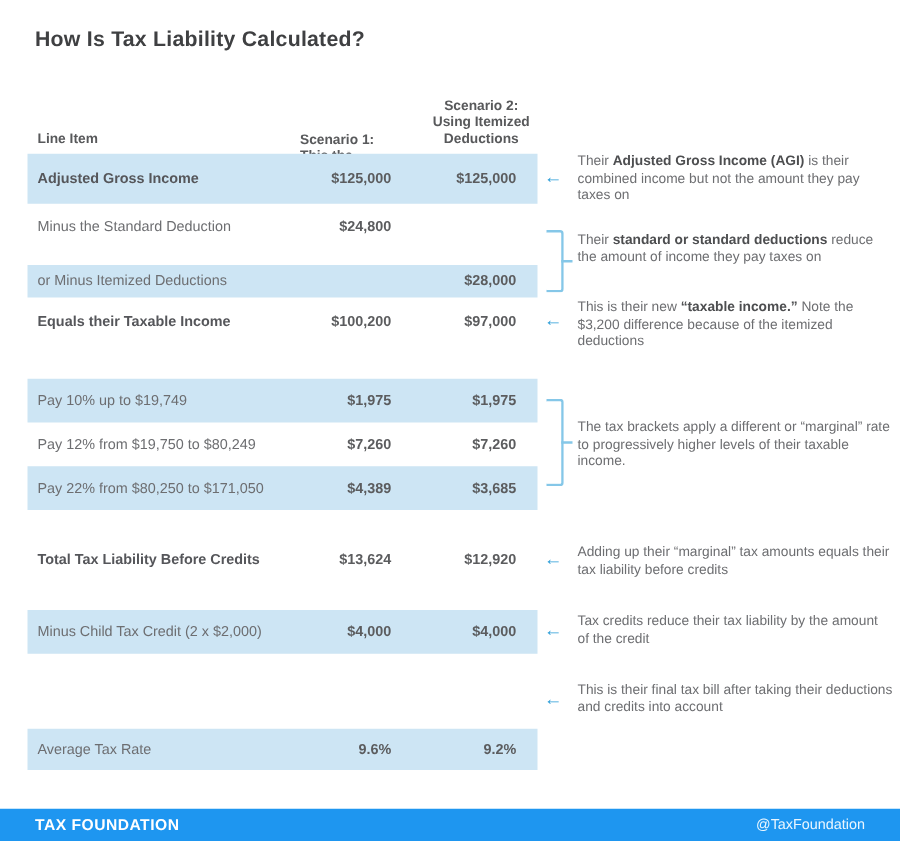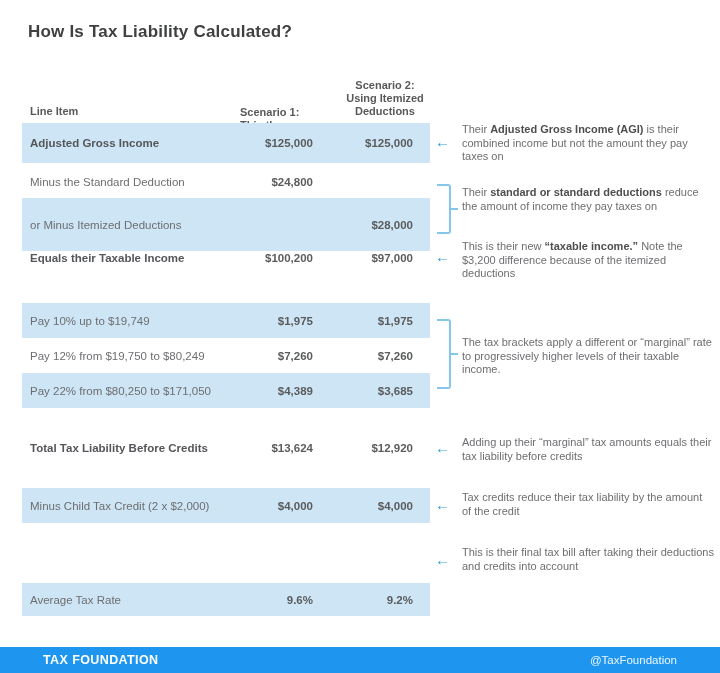--- a/index.html
+++ b/index.html
@@ -21,21 +21,21 @@
   .cell-v2 { position:absolute; left:301px; width:90px; text-align:right; font-size:11.5px; font-weight:600; color:#5b5c5e; }
 
   .arrow { position:absolute; left:435px; width:22px; font-size:15px; font-weight:700; color:#2d9ed8; text-align:left; line-height:15px; }
 
   .bracket { position:absolute; left:437px; width:14px; border:2px solid #85c7e8; border-left:none; border-radius:0 3px 3px 0; }
   .bracket-tick { position:absolute; height:2px; width:9px; background:#85c7e8; }
 
   .ann { position:absolute; left:462px; width:252px; font-size:11px; line-height:13.5px; color:#6d6e71; }
   .ann b { color:#4d4e50; font-weight:700; }
 
-  .footer { position:absolute; left:0; top:647px; width:720px; height:26px; background:#1e96f0; display:flex; align-items:center; justify-content:space-between; padding:0 43px; }
+  .footer { position:absolute; left:0; top:647px; width:720px; height:26px; background:#1e96f0; display:flex; align-items:center; justify-content:space-between; padding:0 28px; }
   .footer .brand { color:#ffffff; font-size:12.5px; font-weight:700; letter-spacing:0.4px; }
   .footer .handle { color:#eaf6ff; font-size:11.5px; font-weight:400; }
 </style>
 </head>
 <body>
 
 <div class="canvas">
 
   <div class="title">How Is Tax Liability Calculated?</div>
 
@@ -55,21 +55,21 @@
   <div class="row blue boldrow" style="top:123px;height:40px;">
     <div class="cell-label">Adjusted Gross Income</div>
     <div class="cell-v1">$125,000</div>
     <div class="cell-v2">$125,000</div>
   </div>
   <div class="row" style="top:163px;height:38px;">
     <div class="cell-label">Minus the Standard Deduction</div>
     <div class="cell-v1">$24,800</div>
     <div class="cell-v2"></div>
   </div>
-  <div class="row blue" style="top:198px;height:53px;padding-left:38px;">
+  <div class="row blue" style="top:212px;height:26px;padding-left:38px;">
     <div class="cell-label">or Minus Itemized Deductions</div>
     <div class="cell-v1"></div>
     <div class="cell-v2">$28,000</div>
   </div>
   <div class="row boldrow" style="top:236px;height:44px;">
     <div class="cell-label">Equals their Taxable Income</div>
     <div class="cell-v1">$100,200</div>
     <div class="cell-v2">$97,000</div>
   </div>
   <div class="row blue" style="top:303px;height:35px;">

